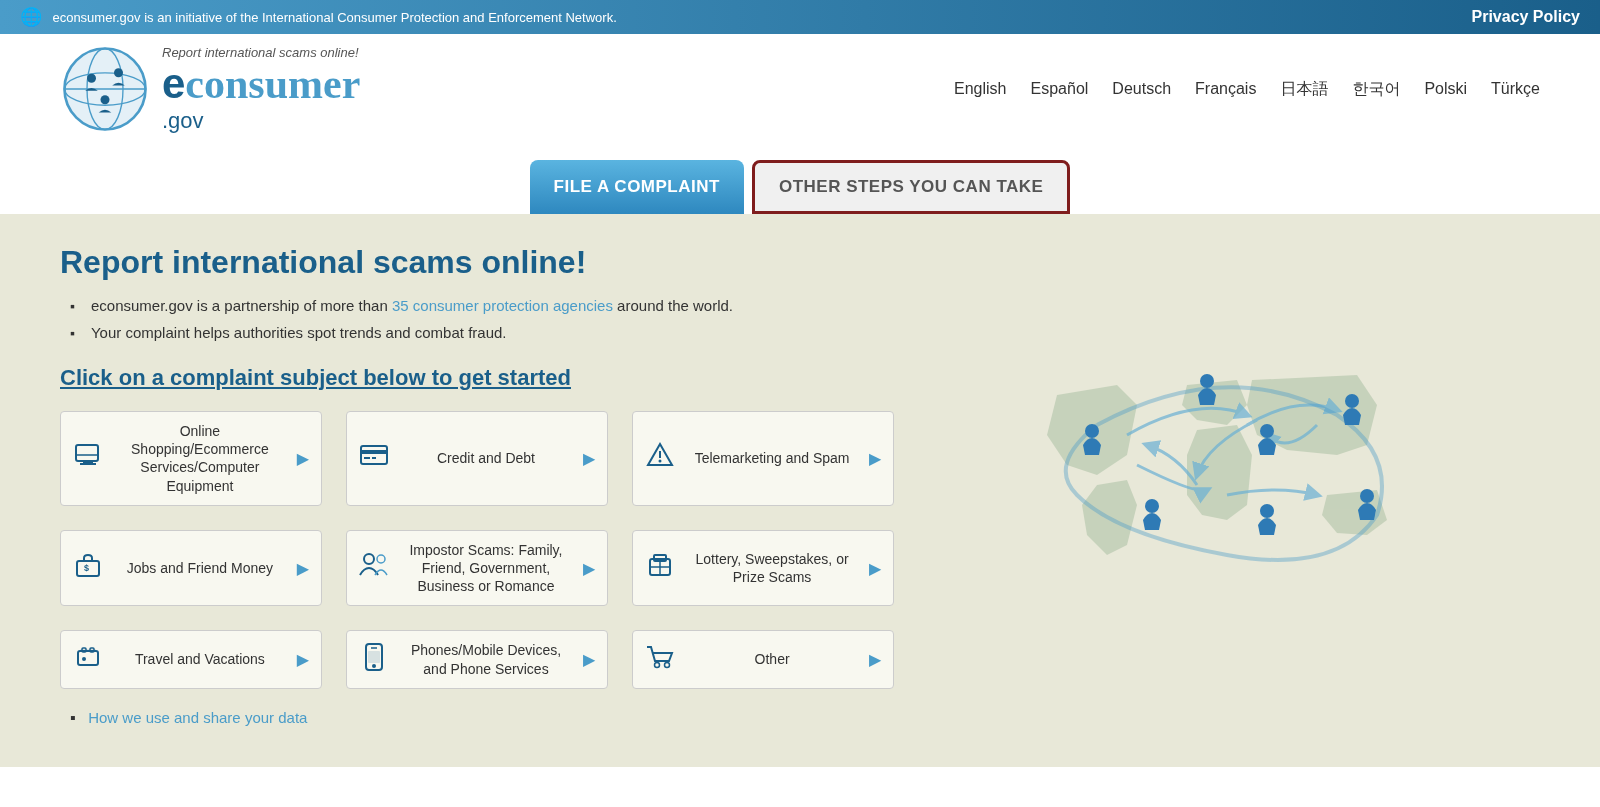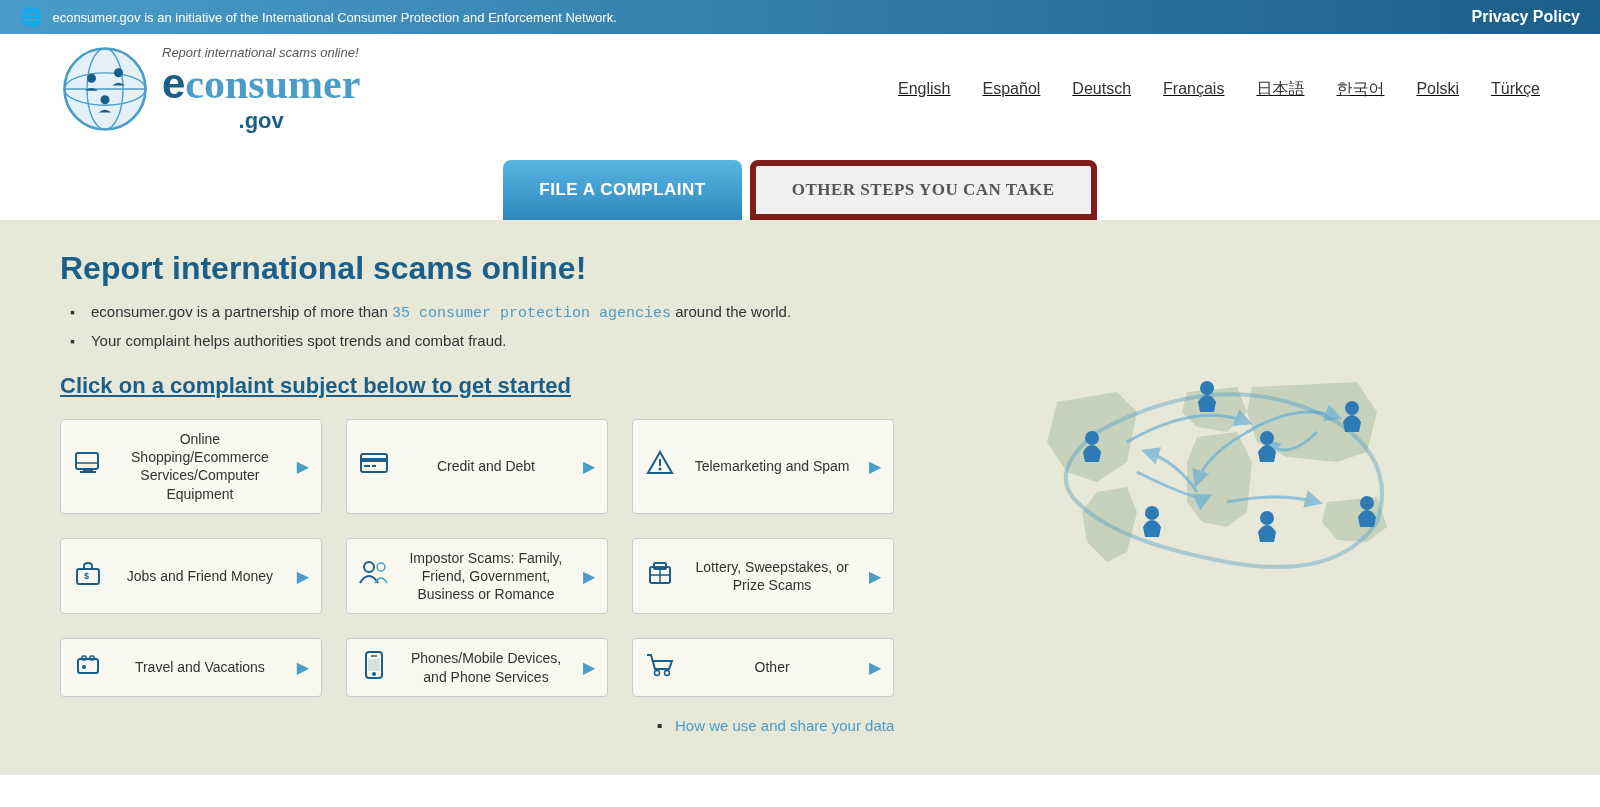--- a/index.html
+++ b/index.html
@@ -29,31 +29,31 @@
     }
     #logo-area { display: flex; align-items: center; gap: 12px; }
     #logo-globe {
       width: 90px; height: 90px;
     }
     #logo-text-area { display: flex; flex-direction: column; }
     #logo-tagline { font-size: 13px; color: #555; font-style: italic; }
     #logo-name { display: flex; align-items: baseline; gap: 0; }
     #logo-e { font-size: 42px; font-weight: bold; color: #1a5f8a; }
     #logo-consumer { font-size: 42px; font-weight: bold; color: #4a9cc9; font-family: Liberation Serif, serif; }
-    #logo-gov { font-size: 22px; color: #1a5f8a; font-weight: bold; display: block; text-align: center; }
-
-    #language-nav { display: flex; gap: 32px; align-items: center; text-decoration: underline; }
+    #logo-gov { font-size: 22px; color: #1a5f8a; font-weight: normal; display: block; text-align: left; }
+
+    #language-nav { display: flex; gap: 24px; align-items: center; }
     #language-nav a {
       color: #333;
       text-decoration: none;
       font-size: 16px;
     }
     #language-nav a.active { color: #333; font-weight: normal; }
     .tab-btn {
-      padding: 14px 36px;
+      padding: 14px 24px;
       font-size: 17px;
       font-weight: bold;
       letter-spacing: 0.5px;
       border: none;
       cursor: pointer;
       text-transform: uppercase;
     }
     .tab-btn.active {
       background: linear-gradient(to bottom, #5ab4e0, #2e88bf);
       color: #fff;
@@ -65,24 +65,23 @@
       position: absolute;
       bottom: -18px;
       left: 50%;
       transform: translateX(-50%);
       color: #4a9cc9;
       font-size: 16px;
     }
     .tab-btn.inactive {
       background: #f0f0f0;
       color: #555;
-      border: 6px solid #7f1d1d;
+      border: 3px solid #7f1d1d;
       border-radius: 8px 8px 0 0;
       margin-left: 4px;
-      font-family: Liberation Serif, serif;
     }
 
     
     #main-content {
       background: #e8e8d8;
       padding: 30px 60px 40px 60px;
       min-height: 500px;
       position: relative;
     }
 
@@ -103,21 +102,21 @@
 
     #bullet-list { list-style: none; margin-bottom: 24px; padding-left: 10px; }
     #bullet-list li {
       font-size: 15px;
       color: #333;
       margin-bottom: 10px;
       display: flex;
       gap: 8px;
     }
     #bullet-list li::before { content: '▪'; color: #333; font-size: 14px; margin-top: 1px; }
-    .link-text { color: #4a9cc9; text-decoration: none; font-family: Liberation Mono, monospace; }
+    .link-text { color: #4a9cc9; text-decoration: none; }
 
     #sub-heading {
       font-size: 22px;
       font-weight: bold;
       color: #1a5f8a;
       margin-bottom: 20px;
       text-decoration: underline;
     }
 
     
@@ -148,21 +147,21 @@
       margin-left: auto;
     }
 
     
     #world-map-svg {
       width: 460px;
       height: 300px;
     }
 
     
-    #footer-link-area { margin-top: 10px; padding-left: 10px; text-align: right; }
+    #footer-link-area { margin-top: 10px; padding-left: 10px; }
     #footer-link-area::before { content: '▪'; color: #333; margin-right: 8px; }
     #data-link { color: #4a9cc9; text-decoration: none; font-size: 15px; }
 
     
     #nav-wrapper {
       display: flex;
       justify-content: center;
       padding: 16px 0 0 0;
       gap: 4px;
     }

